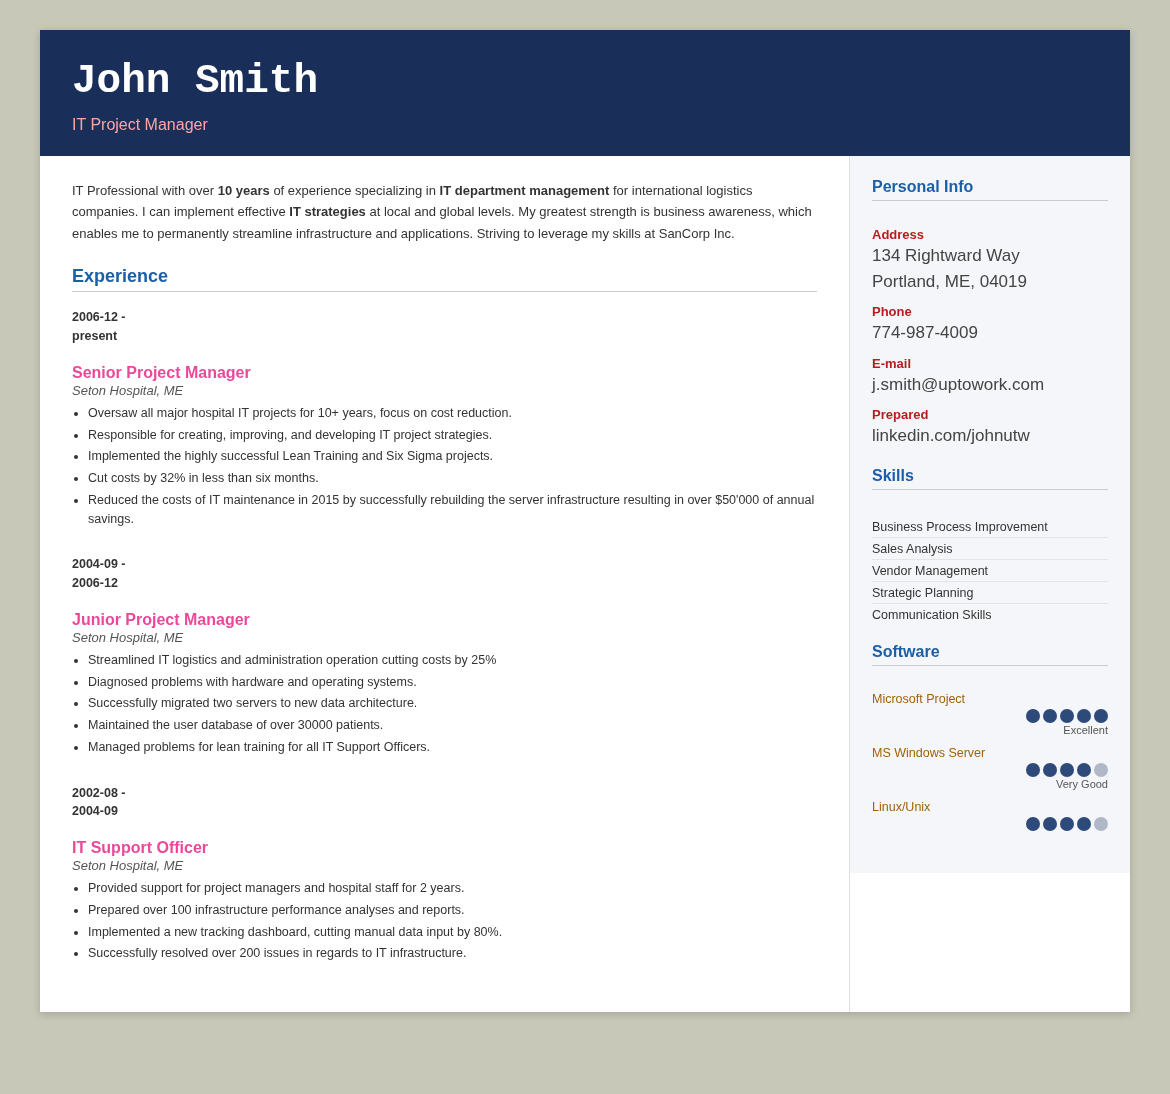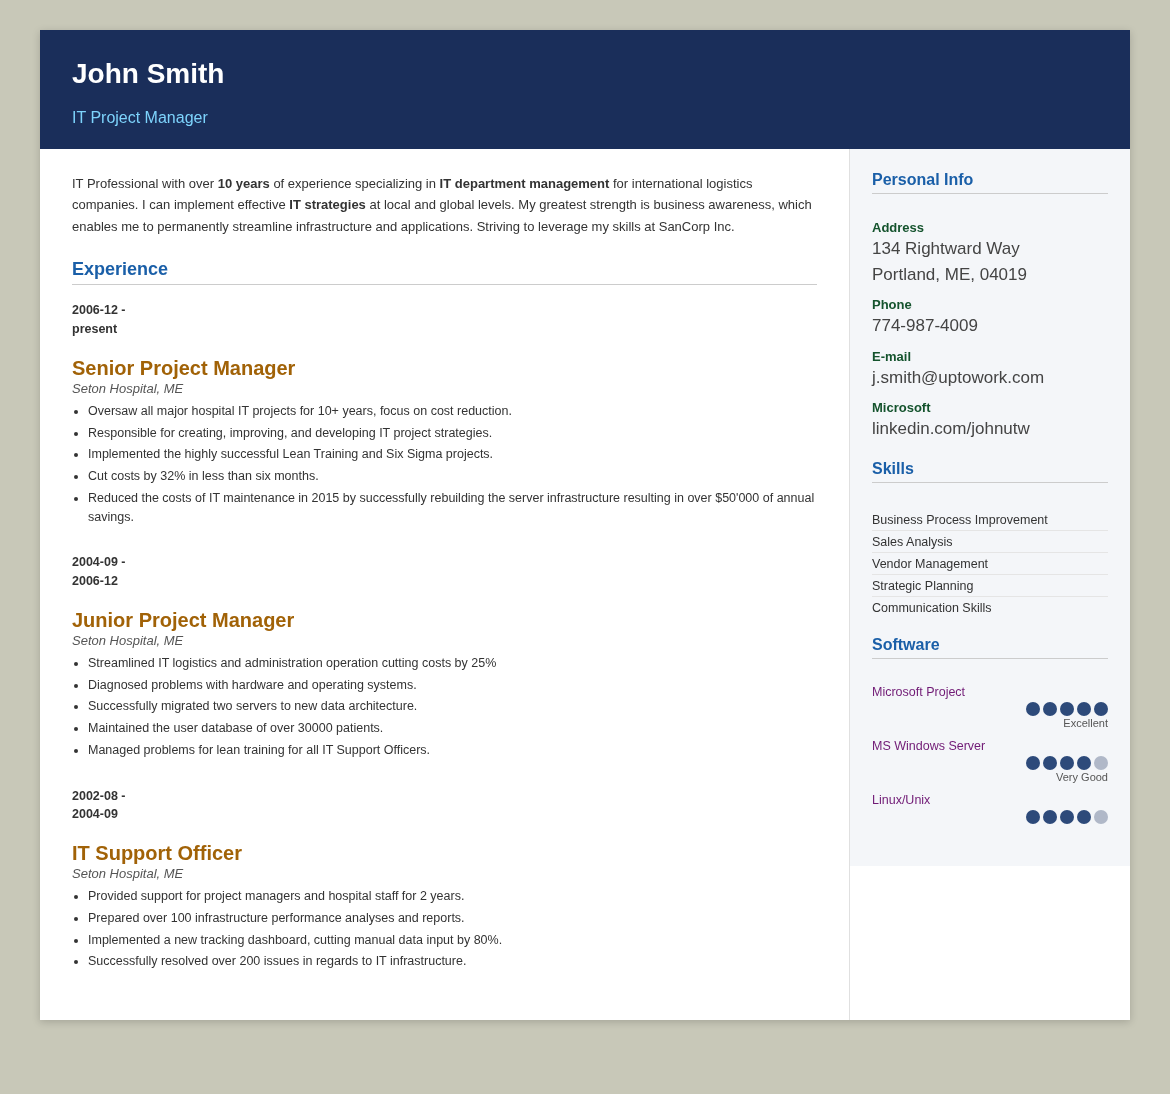--- a/index.html
+++ b/index.html
@@ -16,28 +16,29 @@
       max-width: 1090px;
       margin: 0 auto;
       box-shadow: 0 2px 8px rgba(0,0,0,0.18);
     }
     .header {
       background: #1a2e5a;
       padding: 28px 32px 22px 32px;
       color: #fff;
     }
     .header-name {
-      font-size: 28px;
+      font-size: 41px;
       font-weight: 900;
       color: #fff;
-      margin-bottom: 19px;
+      margin-bottom: 12px;
+      font-family: Liberation Mono, monospace;
     }
     .header-title {
       font-size: 16px;
-      color: #7dd3fc;
+      color: #fca5a5;
       font-weight: 400;
     }
     .body-wrapper {
       display: flex;
       flex-direction: row;
       align-items: flex-start;
     }
     .main-col {
       flex: 1 1 0;
       padding: 24px 32px 24px 32px;
@@ -77,23 +78,23 @@
       font-size: 12.5px;
       font-weight: 700;
       color: #333;
       line-height: 1.5;
       padding-top: 2px;
     }
     .exp-content {
       flex: 1;
     }
     .exp-job-title {
-      font-size: 20px;
-      font-weight: 700;
-      color: #a16207;
+      font-size: 16px;
+      font-weight: 700;
+      color: #ec4899;
       margin-bottom: 1px;
     }
     .exp-company {
       font-size: 13px;
       font-style: italic;
       color: #555;
       margin-bottom: 6px;
     }
     .exp-bullets {
       padding-left: 16px;
@@ -110,21 +111,21 @@
       font-size: 16px;
       font-weight: 700;
       color: #1a5fa8;
       border-bottom: 1px solid #ccc;
       padding-bottom: 4px;
       margin-bottom: 26px;
     }
     .info-label {
       font-size: 13px;
       font-weight: 700;
-      color: #14532d;
+      color: #b91c1c;
       margin-top: 10px;
       margin-bottom: 1px;
     }
     .info-value {
       font-size: 17px;
       color: #444;
       line-height: 1.5;
     }
     .side-section {
       margin-bottom: 18px;
@@ -134,21 +135,21 @@
       color: #333;
       padding: 4px 0 3px 0;
       border-bottom: 1px solid #e5e5e5;
     }
     .skill-item:last-child { border-bottom: none; }
     .software-item {
       margin-bottom: 10px;
     }
     .software-name {
       font-size: 12.5px;
-      color: #701a75;
+      color: #a16207;
       margin-bottom: 3px;
     }
     .software-dots-row {
       display: flex;
       justify-content: flex-end;
       align-items: center;
       gap: 3px;
       margin-bottom: 1px;
     }
     .dot {
@@ -243,21 +244,21 @@
     <div class="side-col">
 
       <div class="side-section">
         <div class="side-section-title">Personal Info</div>
         <div class="info-label">Address</div>
         <div class="info-value">134 Rightward Way<br>Portland, ME, 04019</div>
         <div class="info-label">Phone</div>
         <div class="info-value">774-987-4009</div>
         <div class="info-label">E-mail</div>
         <div class="info-value">j.smith@uptowork.com</div>
-        <div class="info-label">Microsoft</div>
+        <div class="info-label">Prepared</div>
         <div class="info-value">linkedin.com/johnutw</div>
       </div>
 
       <div class="side-section">
         <div class="side-section-title">Skills</div>
         <div id="skills-list">
             <div class="skill-item">Business Process Improvement</div>
             <div class="skill-item">Sales Analysis</div>
             <div class="skill-item">Vendor Management</div>
             <div class="skill-item">Strategic Planning</div>

